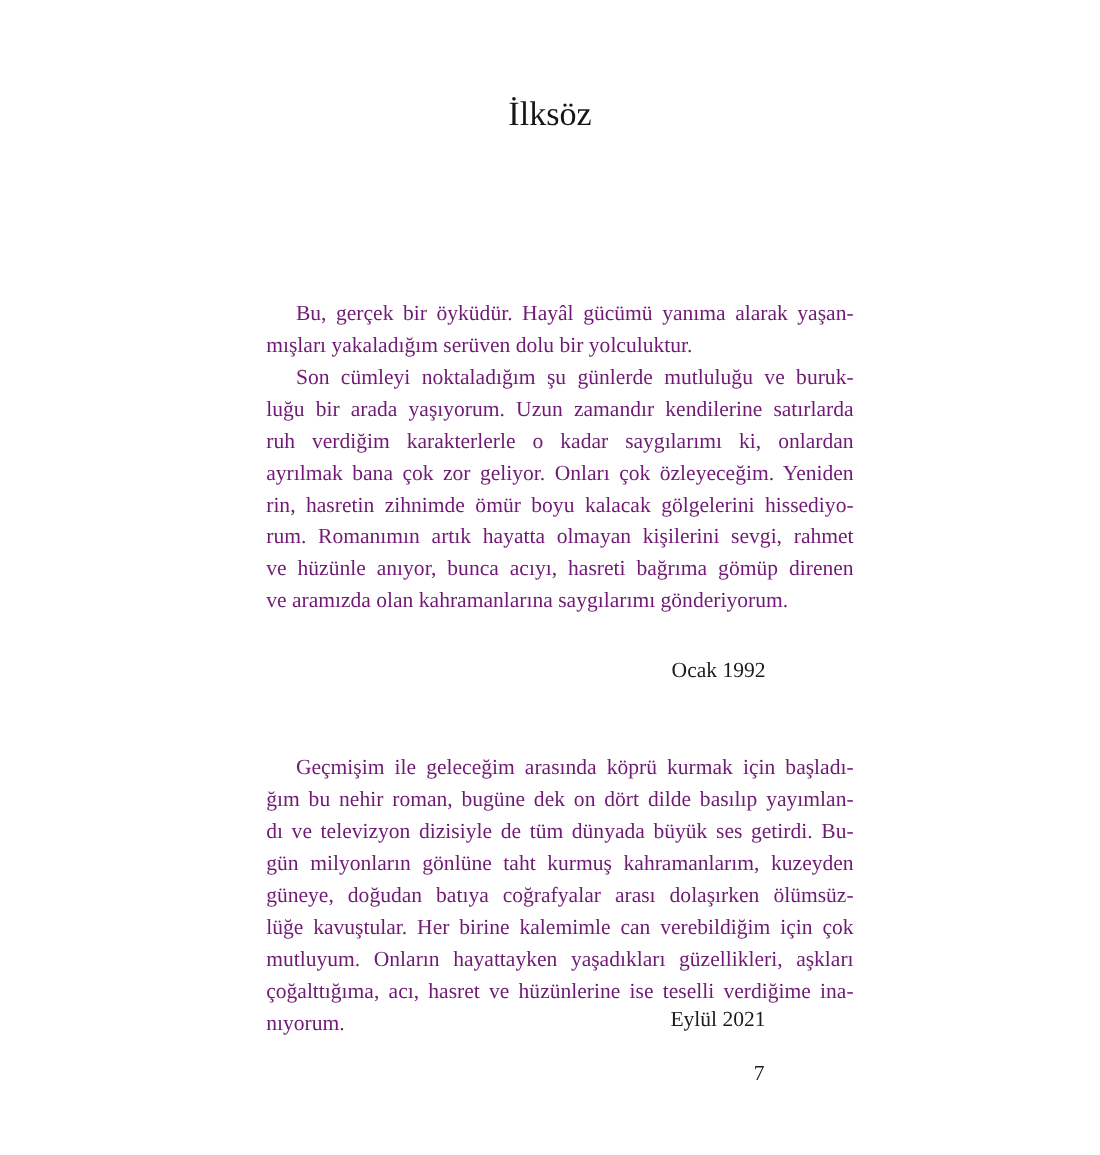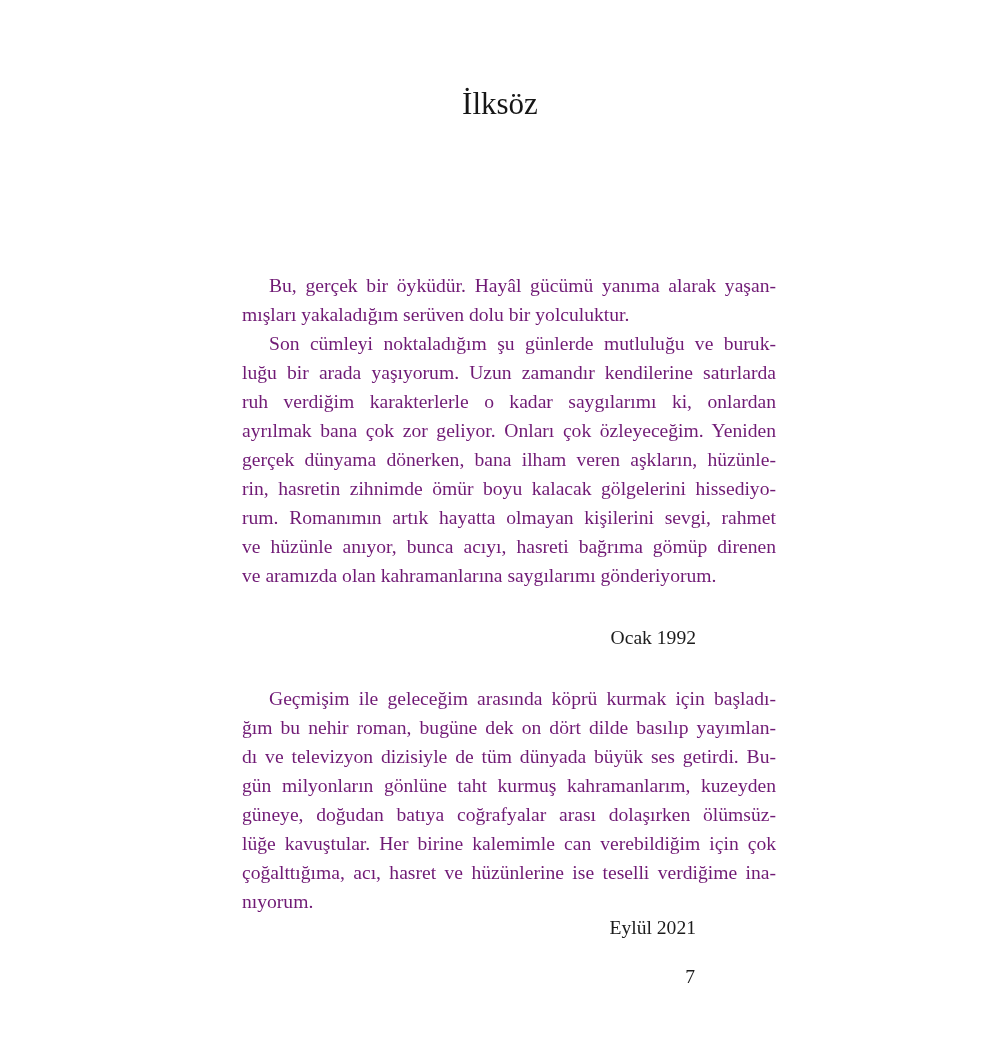--- a/index.html
+++ b/index.html
@@ -59,21 +59,21 @@
     #sec1 { top: 271px; }
     #sec2 { top: 650px; margin-top: 34px; }
     .signature {
       position: absolute;
       right: 224px;
       font-size: 19.6px;
       line-height: 29px;
       color: #1c1c1c;
       text-align: right;
     }
-    #sig1 { top: 595px; margin-top: 28px; }
+    #sig1 { top: 595px; }
     #sig2 { top: 913px; }
     .page-number {
       position: absolute;
       right: 225px;
       top: 962px;
       font-size: 19.6px;
       line-height: 29px;
       color: #1c1c1c;
     }
   </style>
@@ -84,36 +84,36 @@
 
   <h1 class="title">İlksöz</h1>
 
   <div class="body-text" id="sec1">
     <span class="line indent">Bu, gerçek bir öyküdür. Hayâl gücümü yanıma alarak yaşan-</span>
     <span class="line final">mışları yakaladığım serüven dolu bir yolculuktur.</span>
     <span class="line indent">Son cümleyi noktaladığım şu günlerde mutluluğu ve buruk-</span>
     <span class="line">luğu bir arada yaşıyorum. Uzun zamandır kendilerine satırlarda</span>
     <span class="line">ruh verdiğim karakterlerle o kadar saygılarımı ki, onlardan</span>
     <span class="line">ayrılmak bana çok zor geliyor. Onları çok özleyeceğim. Yeniden</span>
-    <span class="line">gerçek dünyama dönerken, bana ilham veren aşkların, hüzünle-</span>
     <span class="line">rin, hasretin zihnimde ömür boyu kalacak gölgelerini hissediyo-</span>
     <span class="line">rum. Romanımın artık hayatta olmayan kişilerini sevgi, rahmet</span>
     <span class="line">ve hüzünle anıyor, bunca acıyı, hasreti bağrıma gömüp direnen</span>
     <span class="line final">ve aramızda olan kahramanlarına saygılarımı gönderiyorum.</span>
   </div>
 
   <div class="signature" id="sig1">Ocak 1992</div>
 
   <div class="body-text" id="sec2">
     <span class="line indent">Geçmişim ile geleceğim arasında köprü kurmak için başladı-</span>
     <span class="line">ğım bu nehir roman, bugüne dek on dört dilde basılıp yayımlan-</span>
     <span class="line">dı ve televizyon dizisiyle de tüm dünyada büyük ses getirdi. Bu-</span>
     <span class="line">gün milyonların gönlüne taht kurmuş kahramanlarım, kuzeyden</span>
     <span class="line">güneye, doğudan batıya coğrafyalar arası dolaşırken ölümsüz-</span>
     <span class="line">lüğe kavuştular. Her birine kalemimle can verebildiğim için çok</span>
+    <span class="line">mutluyum. Onların hayattayken yaşadıkları güzellikleri, aşkları</span>
     <span class="line">çoğalttığıma, acı, hasret ve hüzünlerine ise teselli verdiğime ina-</span>
     <span class="line final">nıyorum.</span>
   </div>
 
   <div class="signature" id="sig2">Eylül 2021</div>
 
   <div class="page-number">7</div>
 
 </div>
 

